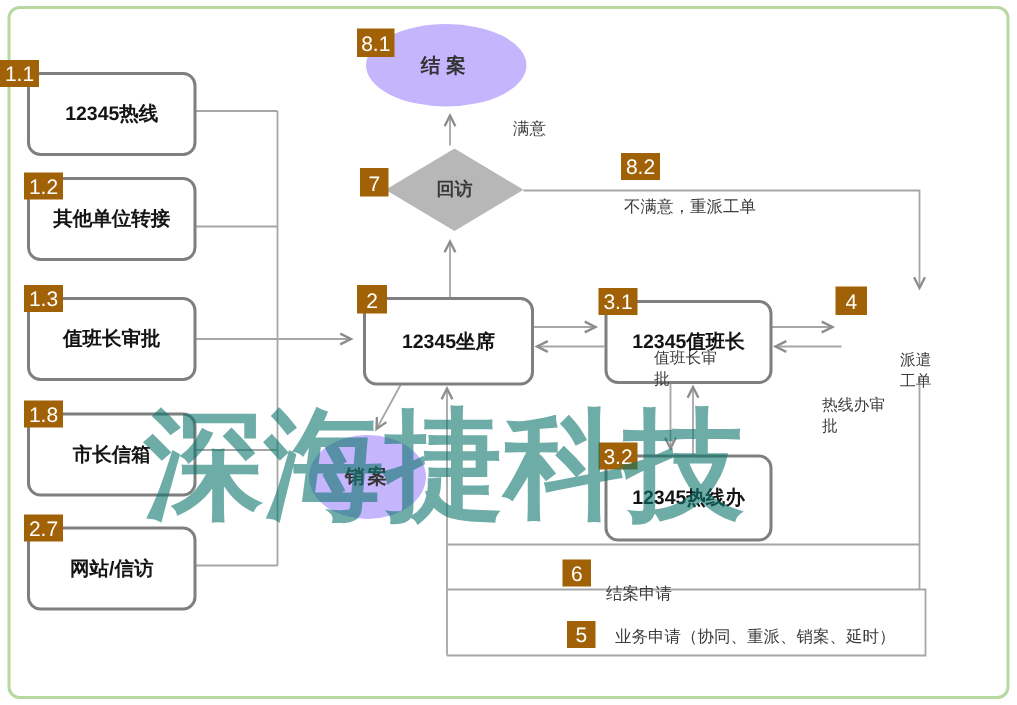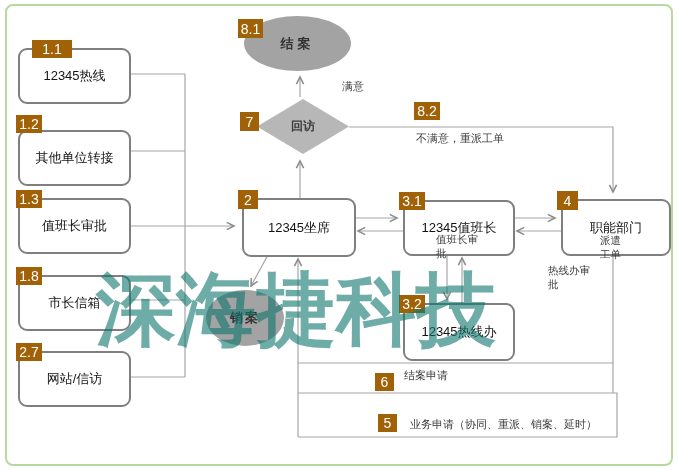--- a/index.html
+++ b/index.html
@@ -8,28 +8,28 @@
     font-family:"Liberation Sans","DejaVu Sans",sans-serif;overflow:hidden;
   }
   .frame{
     position:absolute;left:5px;top:4px;width:664px;height:458px;
     border:2px solid #b7d9a0;border-radius:8px;pointer-events:none;
   }
   svg.connectors{position:absolute;left:0;top:0;z-index:1;}
   .box{
     position:absolute;background:#ffffff;border:2px solid #7f7f7f;border-radius:9px;
     display:flex;align-items:center;justify-content:center;
-    font-weight:normal;font-size:13px;color:#141414;z-index:10;text-align:center;
+    font-weight:bold;font-size:13px;color:#141414;z-index:10;text-align:center;
   }
   .badge{
     position:absolute;background:#a16207;color:#ffffff;font-size:14px;
     display:flex;align-items:center;justify-content:center;z-index:15;line-height:1;
   }
   .ellipse{
-    position:absolute;background:#a3a3a3;border-radius:50%;
+    position:absolute;background:#c4b5fd;border-radius:50%;
     display:flex;align-items:center;justify-content:center;
     font-weight:bold;font-size:13px;color:#333333;z-index:9;letter-spacing:4px;
   }
   .diamond{
     position:absolute;background:#b7b7b7;z-index:9;
     clip-path:polygon(50% 0,100% 50%,50% 100%,0 50%);
     display:flex;align-items:center;justify-content:center;
     font-weight:bold;font-size:12px;color:#3a3a3a;
   }
   .edge-label{
@@ -82,44 +82,43 @@
       <path d="M613 252 V393"></path>
       <path d="M298 363 H613"></path>
       <path d="M298 393 H617 V437 H298"></path>
       <path d="M298 437 V259" marker-end="url(#arw)"></path>
     </g>
   </svg>
 
   <div class="watermark">深海捷科技</div>
 
   <div class="box" style="left:18px;top:48px;width:109px;height:52px">12345热线</div>
-  <div class="badge" style="left:32px;top:40px;width:40px;height:18px">1.1</div>
+  <div class="badge" style="left:0;top:40px;width:26px;height:18px">1.1</div>
 
-  <div class="box" style="left:18px;top:130px;width:109px;height:52px">其他单位转接</div>
+  <div class="box" style="left:18px;top:118px;width:109px;height:52px">其他单位转接</div>
   <div class="badge" style="left:16px;top:115px;width:26px;height:18px">1.2</div>
 
   <div class="box" style="left:18px;top:198px;width:109px;height:52px">值班长审批</div>
   <div class="badge" style="left:16px;top:190px;width:26px;height:18px">1.3</div>
 
   <div class="box" style="left:18px;top:275px;width:109px;height:52px">市长信箱</div>
   <div class="badge" style="left:16px;top:267px;width:26px;height:18px">1.8</div>
 
   <div class="box" style="left:18px;top:351px;width:109px;height:52px">网站/信访</div>
   <div class="badge" style="left:16px;top:343px;width:26px;height:18px">2.7</div>
 
   <div class="box" style="left:242px;top:198px;width:110px;height:55px">12345坐席</div>
   <div class="badge" style="left:238px;top:190px;width:20px;height:19px">2</div>
 
   <div class="box" style="left:403px;top:200px;width:108px;height:52px">12345值班长</div>
   <div class="badge" style="left:399px;top:192px;width:26px;height:18px">3.1</div>
 
   <div class="box" style="left:403px;top:303px;width:108px;height:54px">12345热线办</div>
   <div class="badge" style="left:399px;top:295px;width:26px;height:18px">3.2</div>
 
-  <div class="box" style="left:561px;top:199px;width:106px;height:53px">职能部门</div>
   <div class="badge" style="left:557px;top:191px;width:21px;height:19px">4</div>
 
   <div class="ellipse" style="left:244px;top:16px;width:107px;height:55px">结案</div>
   <div class="badge" style="left:238px;top:19px;width:25px;height:19px">8.1</div>
 
   <div class="ellipse" style="left:206px;top:290px;width:78px;height:56px;letter-spacing:2px">销案</div>
 
   <div class="diamond" style="left:257px;top:99px;width:92px;height:55px">回访</div>
   <div class="badge" style="left:240px;top:112px;width:19px;height:19px">7</div>
 
@@ -128,18 +127,18 @@
   <div class="badge" style="left:414px;top:102px;width:26px;height:18px">8.2</div>
   <div class="edge-label" style="left:381px;top:131px;font-size:11px">不满意，重派工单</div>
 
   <div class="edge-label wrap" style="left:357px;top:233px;width:44px">值班长审批</div>
 
   <div class="edge-label wrap" style="left:521px;top:234px;width:30px">派遣工单</div>
 
   <div class="edge-label wrap" style="left:469px;top:264px;width:42px">热线办审批</div>
 
   <div class="badge" style="left:375px;top:373px;width:19px;height:18px">6</div>
-  <div class="row-label" style="left:404px;top:368px">结案申请</div>
+  <div class="row-label" style="left:404px;top:388px">结案申请</div>
 
   <div class="badge" style="left:378px;top:414px;width:19px;height:18px">5</div>
   <div class="row-label" style="left:410px;top:417px">业务申请（协同、重派、销案、延时）</div>
 
 </div>
 
 </body></html>

